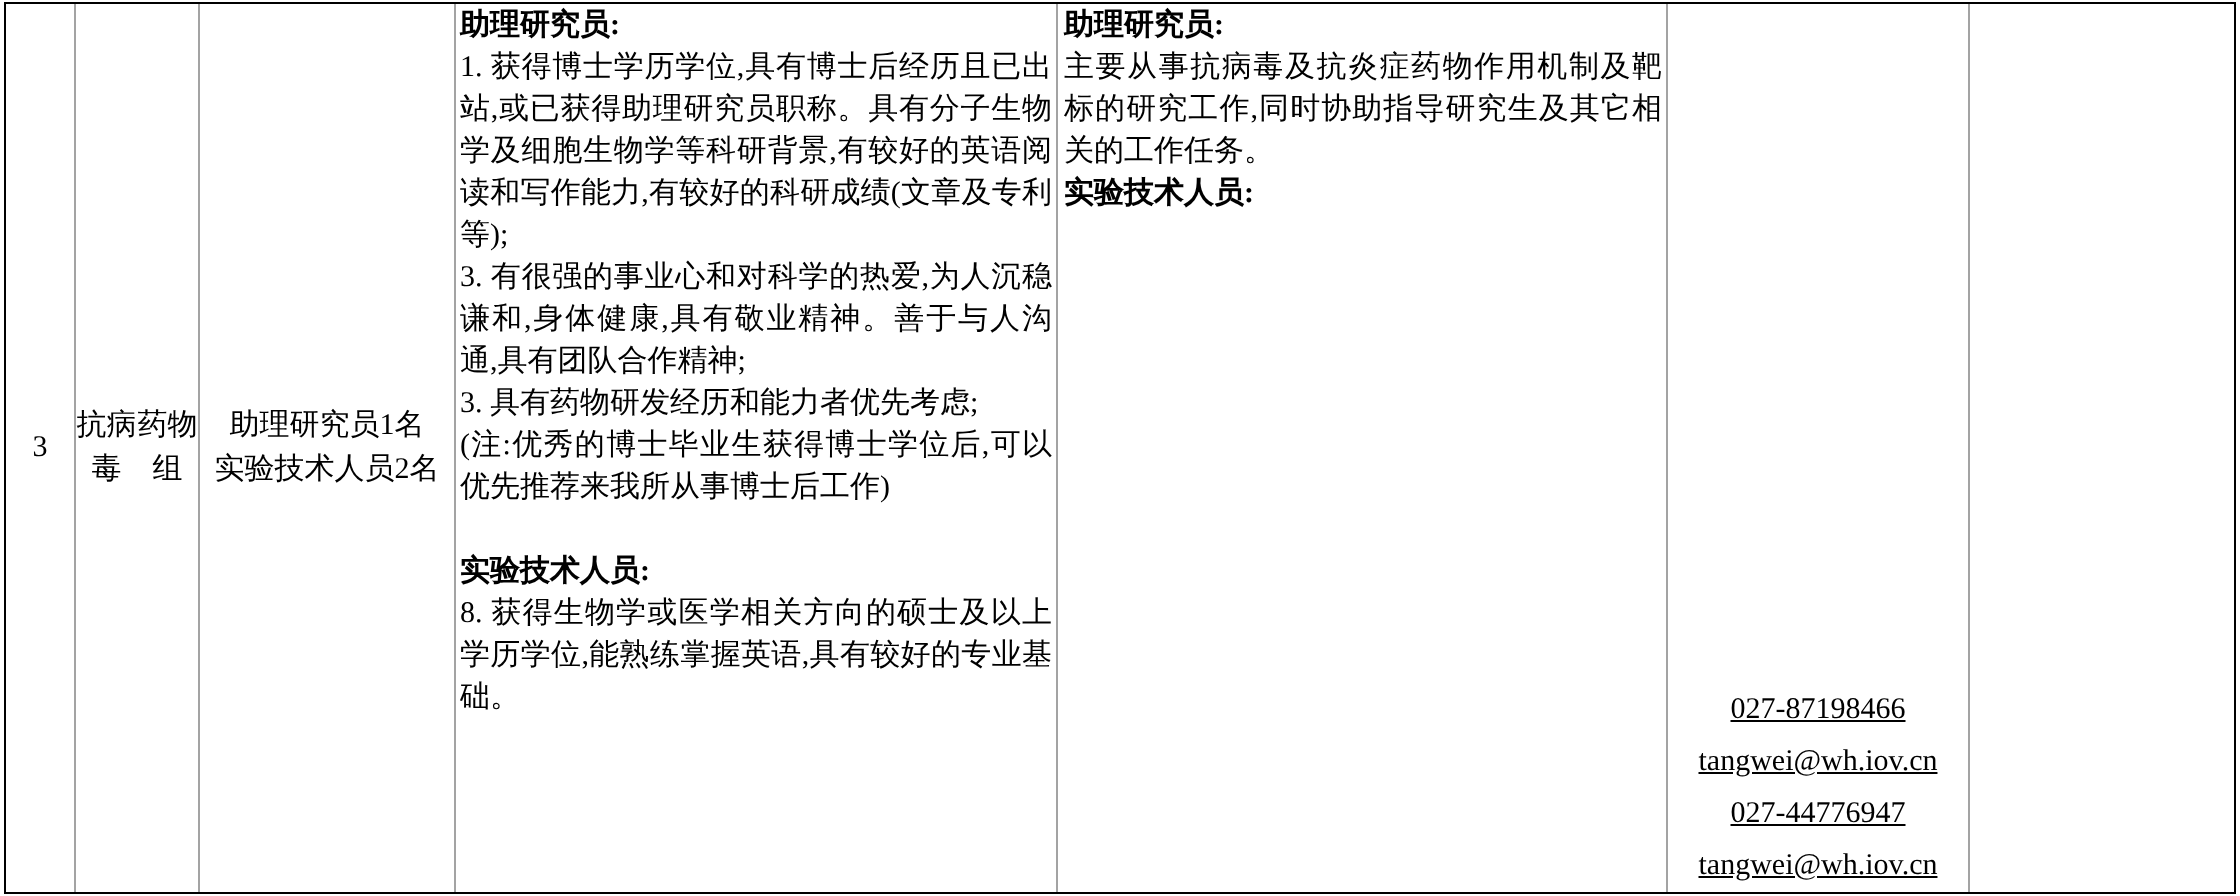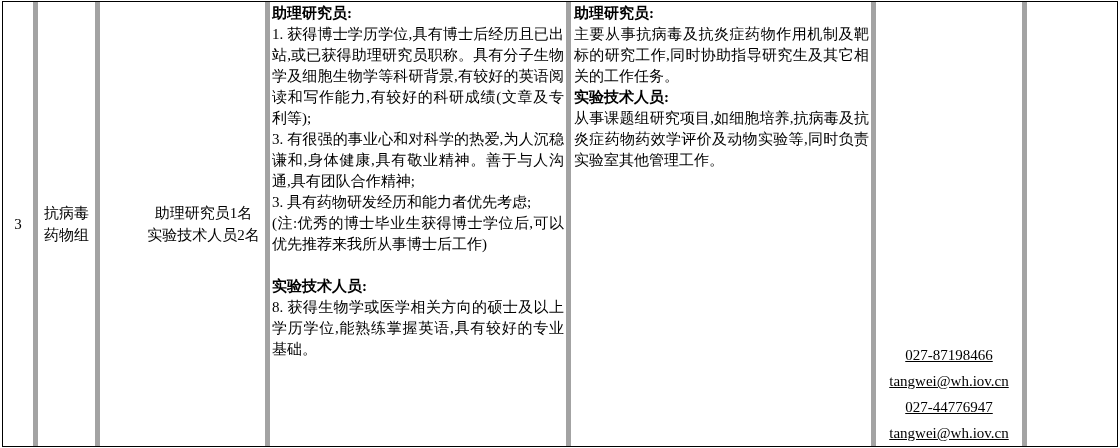--- a/index.html
+++ b/index.html
@@ -22,28 +22,28 @@
     left: 2px;
     top: 1px;
     width: 1114px;
     height: 444px;
     border: 1px solid #000000;
     display: flex;
     background: #ffffff;
   }
   .cell {
     box-sizing: border-box;
-    border-right: 5px solid #a3a3a3;
+    border-right: 1px solid #a3a3a3;
     overflow: hidden;
     font-size: 15px;
   }
   .cell.last { border-right: none; flex: 1; }
   .c1 { width: 35px; display: flex; align-items: center; justify-content: center; }
-  .c2 { width: 62px; display: flex; flex-direction: column; align-items: center; justify-content: center; line-height: 22px; text-align: center; }
-  .c3 { width: 128px; display: flex; flex-direction: column; align-items: center; justify-content: center; line-height: 22px; text-align: center; margin-left: 42px; }
+  .c2 { width: 62px; display: flex; flex-direction: row; align-items: center; justify-content: center; line-height: 22px; text-align: center; }
+  .c3 { width: 128px; display: flex; flex-direction: column; align-items: center; justify-content: center; line-height: 22px; text-align: center; }
   .c4 { width: 301px; padding: 1px 2px 0 2px; line-height: 21px; }
   .c5 { width: 305px; padding: 1px 2px 0 3px; line-height: 21px; }
   .c6 { width: 151px; display: flex; flex-direction: column; align-items: center; justify-content: flex-end; line-height: 26px; text-align: center; }
   .sec-title { font-weight: bold; text-align: left; }
   .gap { margin-top: 21px; }
   .para { text-align: justify; }
   .contact { text-decoration: underline; cursor: pointer; }
 </style>
 </head>
 <body>
@@ -72,21 +72,20 @@
       <div class="para">3. 具有药物研发经历和能力者优先考虑;</div>
       <div class="para">(注:优秀的博士毕业生获得博士学位后,可以优先推荐来我所从事博士后工作)</div>
       <div class="sec-title gap">实验技术人员:</div>
       <div class="para">8. 获得生物学或医学相关方向的硕士及以上学历学位,能熟练掌握英语,具有较好的专业基础。</div>
     </div>
 
     <div class="cell c5">
       <div class="sec-title">助理研究员:</div>
       <div class="para">主要从事抗病毒及抗炎症药物作用机制及靶标的研究工作,同时协助指导研究生及其它相关的工作任务。</div>
       <div class="sec-title">实验技术人员:</div>
-      <div class="para">从事课题组研究项目,如细胞培养,抗病毒及抗炎症药物药效学评价及动物实验等,同时负责实验室其他管理工作。</div>
     </div>
 
     <div class="cell c6">
       <div class="contact">027-87198466</div>
       <div class="contact">tangwei@wh.iov.cn</div>
       <div class="contact">027-44776947</div>
       <div class="contact">tangwei@wh.iov.cn</div>
     </div>
 
     <div class="cell last c7"></div>

